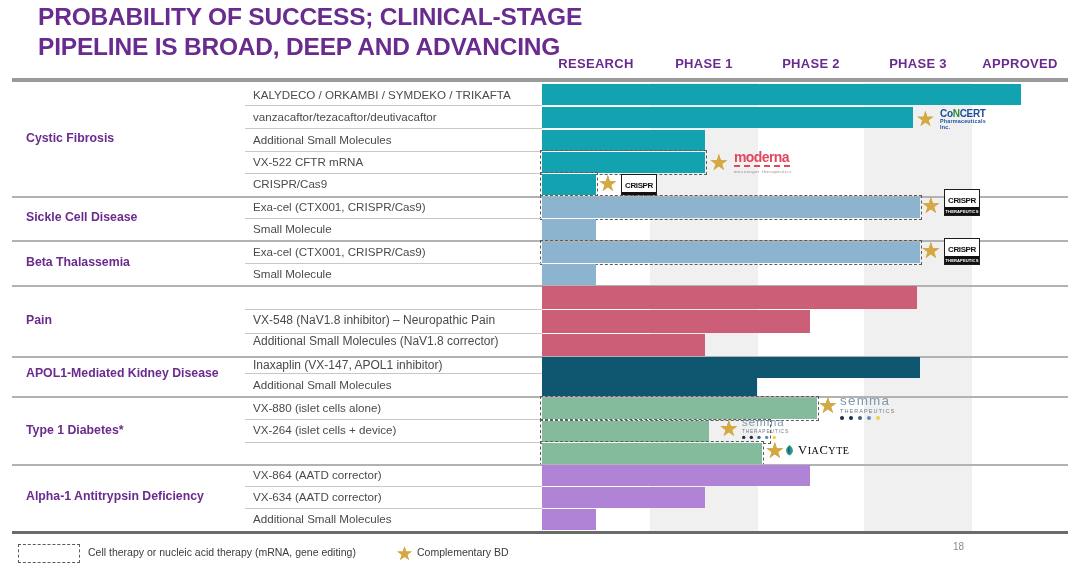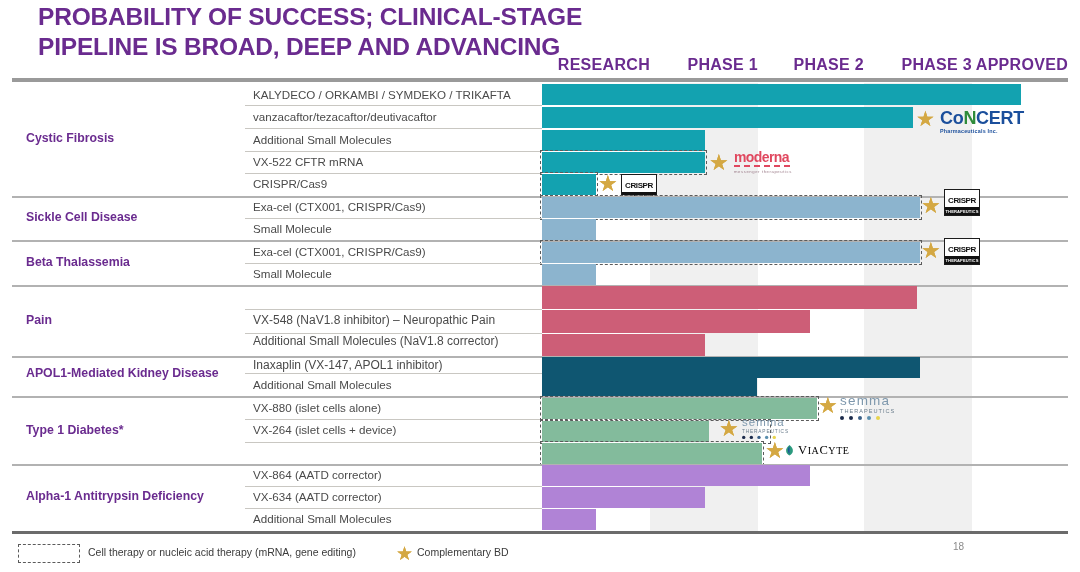--- a/index.html
+++ b/index.html
@@ -18,22 +18,22 @@
     font-size: 24.5px; font-weight: bold;
     color: #6a2b8f;
     letter-spacing: -0.2px;
     line-height: 1.22;
     text-transform: uppercase;
   }
 
   
   .phase-head {
     position: absolute; top: 56px; height: 16px;
-    font-size: 16px; font-weight: bold; color: #6a2b8f;
-    text-align: right; letter-spacing: 0.3px;
+    font-size: 13px; font-weight: bold; color: #6a2b8f;
+    text-align: center; letter-spacing: 0.3px;
   }
 
   
   .rule-top {
     position: absolute; left: 12px; top: 78px; width: 1056px; height: 4px;
     background: #9a9a9a;
   }
   .rule-bottom {
     position: absolute; left: 12px; top: 531px; width: 1056px; height: 3px;
     background: #6b6b6b;
@@ -90,21 +90,21 @@
     position: absolute;
     color: #d4a843;
     line-height: 1;
     text-shadow: 0 0 0 #d4a843;
   }
 
   
   .logo { position: absolute; }
 
   .logo-concert { font-family:"Liberation Sans", sans-serif; }
-  .logo-concert .cn { font-size: 18px; font-weight: bold; letter-spacing:-0.3px; }
+  .logo-concert .cn { font-size: 10px; font-weight: bold; letter-spacing:-0.3px; }
   .logo-concert .blue { color: #1b4f9c; }
   .logo-concert .green { color: #2e8b3a; }
   .logo-concert .sub {
     font-size: 5.4px; color: #1b4f9c; font-weight: bold;
     letter-spacing: 0.2px; margin-top: -1px;
   }
 
   .logo-crispr {
     width: 36px; background:#ffffff;
     border: 1.4px solid #1c1c1c;

